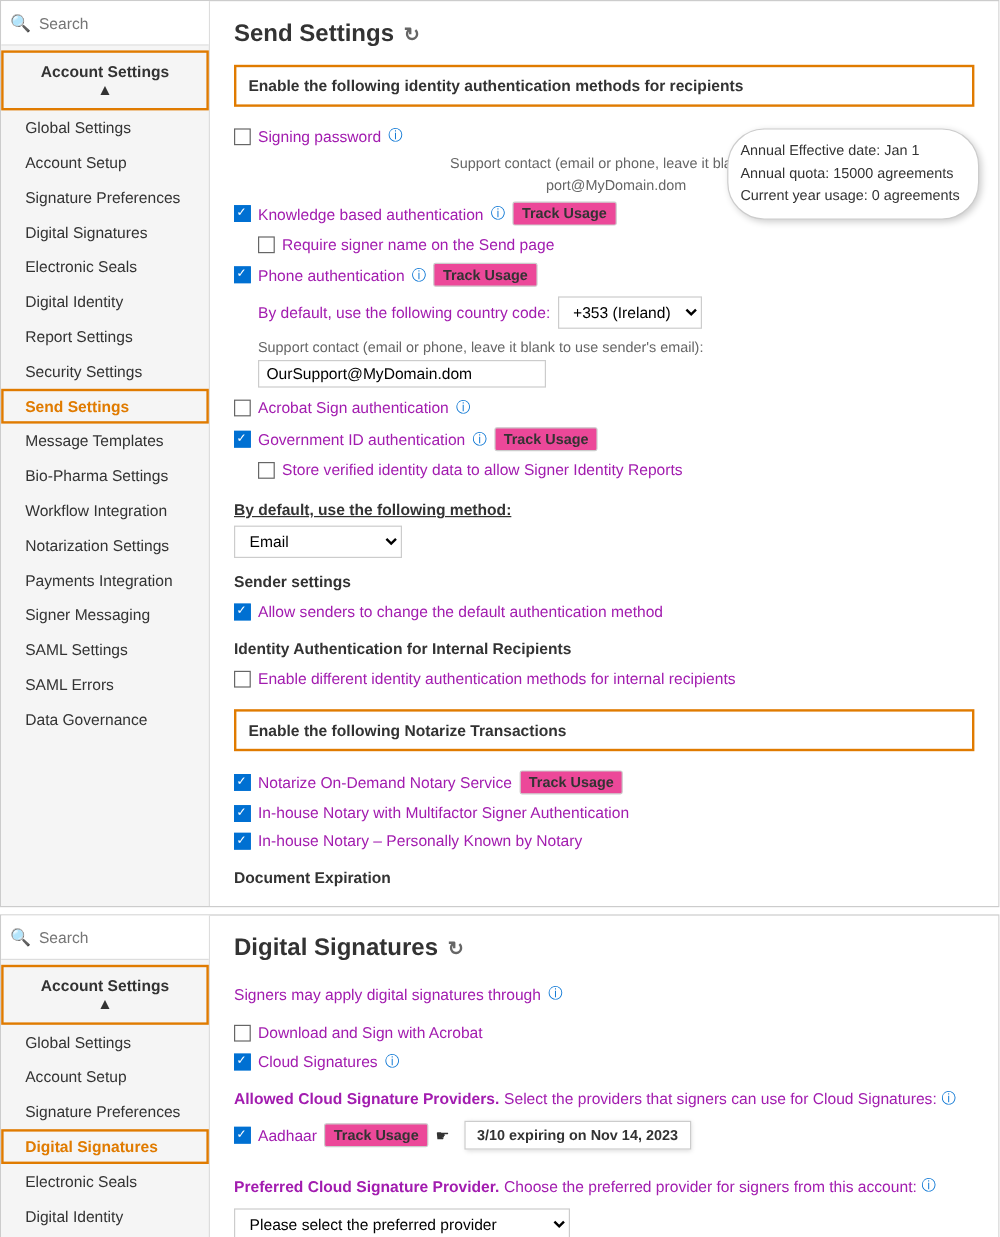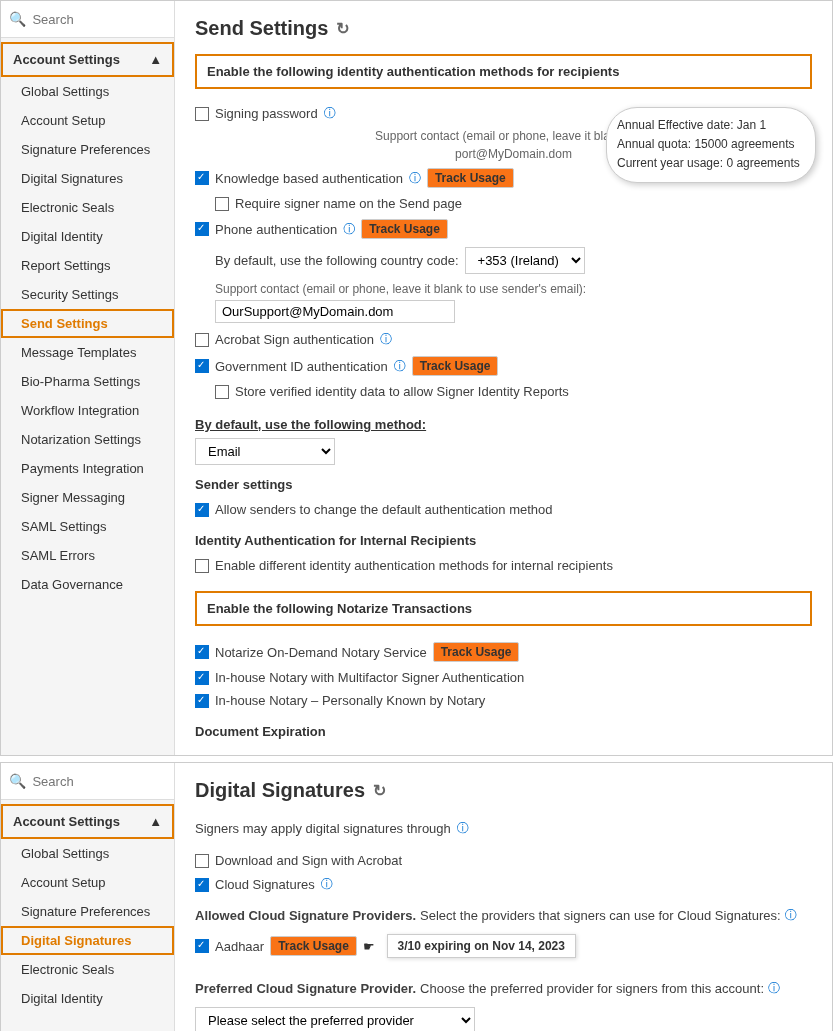--- a/index.html
+++ b/index.html
@@ -6,47 +6,47 @@
     body { font-family: Arial, sans-serif; font-size: 13px; color: #333; background: #fff; width: 833px; }
 
     .panel { display: flex; border: 1px solid #ccc; margin-bottom: 6px; background: #fff; }
 
     
     .sidebar { width: 174px; min-width: 174px; border-right: 1px solid #ddd; background: #f5f5f5; }
     .sidebar-search { display: flex; align-items: center; padding: 10px 8px; border-bottom: 1px solid #ddd; background: #fff; }
     .sidebar-search-icon { color: #666; margin-right: 6px; font-size: 14px; }
     .sidebar-search-input { border: none; outline: none; font-size: 13px; color: #666; background: transparent; width: 100%; }
     .sidebar-section { padding: 4px 0; }
-    .sidebar-account-settings { display: flex; justify-content: space-between; align-items: center; padding: 8px 10px; font-size: 13px; font-weight: bold; color: #333; border: 2px solid #e07b00; cursor: pointer; }
+    .sidebar-account-settings { display: flex; justify-content: space-between; align-items: center; padding: 8px 10px; font-size: 13px; font-weight: bold; color: #333; border: 2px solid #e07b00; cursor: pointer; flex-direction: column; }
     .sidebar-item { padding: 7px 10px 7px 20px; font-size: 13px; color: #333; cursor: pointer; }
     .sidebar-item.active { color: #e07b00; border: 2px solid #e07b00; font-weight: bold; padding: 5px 8px 5px 18px; }
 
     
     .main { flex: 1; padding: 16px 20px; overflow: hidden; }
 
     .page-title { font-size: 20px; font-weight: bold; color: #333; margin-bottom: 14px; display: flex; align-items: center; gap: 8px; }
     .refresh-icon { color: #666; font-size: 16px; cursor: pointer; }
 
     .section-box { border: 2px solid #e07b00; padding: 8px 10px; margin-bottom: 12px; font-size: 13px; font-weight: bold; color: #333; }
 
     .form-row { display: flex; align-items: center; padding: 4px 0; gap: 6px; }
     .form-row.indented { padding-left: 20px; }
 
     .checkbox { width: 14px; height: 14px; border: 1px solid #666; background: #fff; display: inline-block; flex-shrink: 0; }
     .checkbox.checked { background: #0070d2; border-color: #0070d2; position: relative; }
     .checkbox.checked::after { content: '✓'; color: #fff; font-size: 10px; position: absolute; top: -1px; left: 1px; }
 
-    .track-usage-btn { background: #f97316; border: 1px solid #ccc; padding: 2px 7px; font-size: 12px; font-weight: bold; color: #333; cursor: pointer; border-radius: 2px; white-space: nowrap; }
+    .track-usage-btn { background: #ec4899; border: 1px solid #ccc; padding: 2px 7px; font-size: 12px; font-weight: bold; color: #333; cursor: pointer; border-radius: 2px; white-space: nowrap; }
 
     .tooltip-box { position: absolute; background: #fff; border: 1px solid #ccc; padding: 8px 10px; font-size: 12px; color: #333; box-shadow: 2px 2px 6px rgba(0,0,0,0.2); z-index: 10; line-height: 1.6; }
     .tooltip-box.top-right { top: 110px; right: 20px; border-radius: 31px; }
 
     .support-contact-row { display: flex; align-items: center; padding: 3px 0 3px 20px; font-size: 12px; color: #666; gap: 4px; flex-direction: column; }
 
-    .label-text { font-size: 13px; color: #404040; }
+    .label-text { font-size: 13px; color: #a21caf; }
 
     .help-icon { color: #0070d2; font-size: 12px; cursor: pointer; }
 
     .country-select { border: 1px solid #ccc; padding: 4px 8px; font-size: 13px; background: #fff; cursor: pointer; }
 
     .support-input { border: 1px solid #ccc; padding: 4px 8px; font-size: 13px; width: 260px; }
 
     .default-method-section { margin: 10px 0; text-decoration: underline; }
     .section-label { font-weight: bold; font-size: 13px; margin-bottom: 6px; }
     .method-select { border: 1px solid #ccc; padding: 4px 8px; font-size: 13px; background: #fff; cursor: pointer; width: 140px; }

